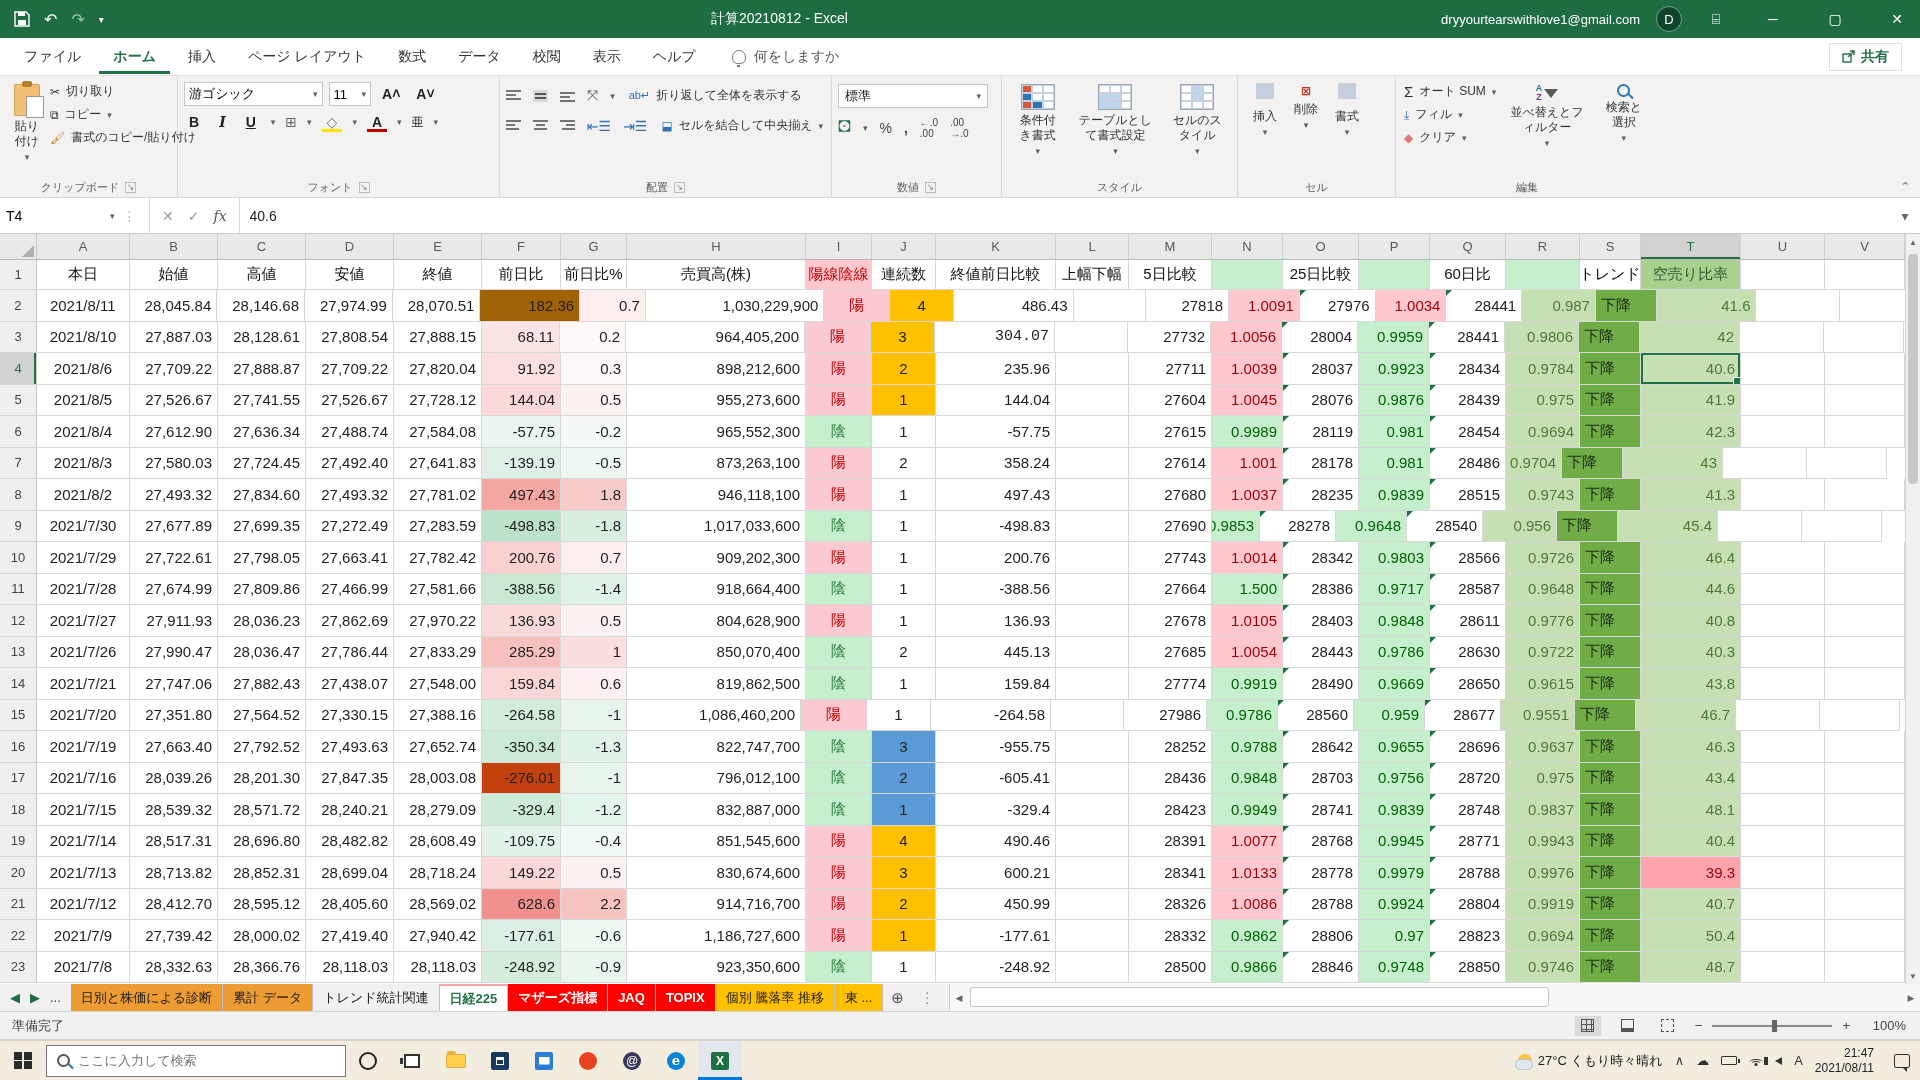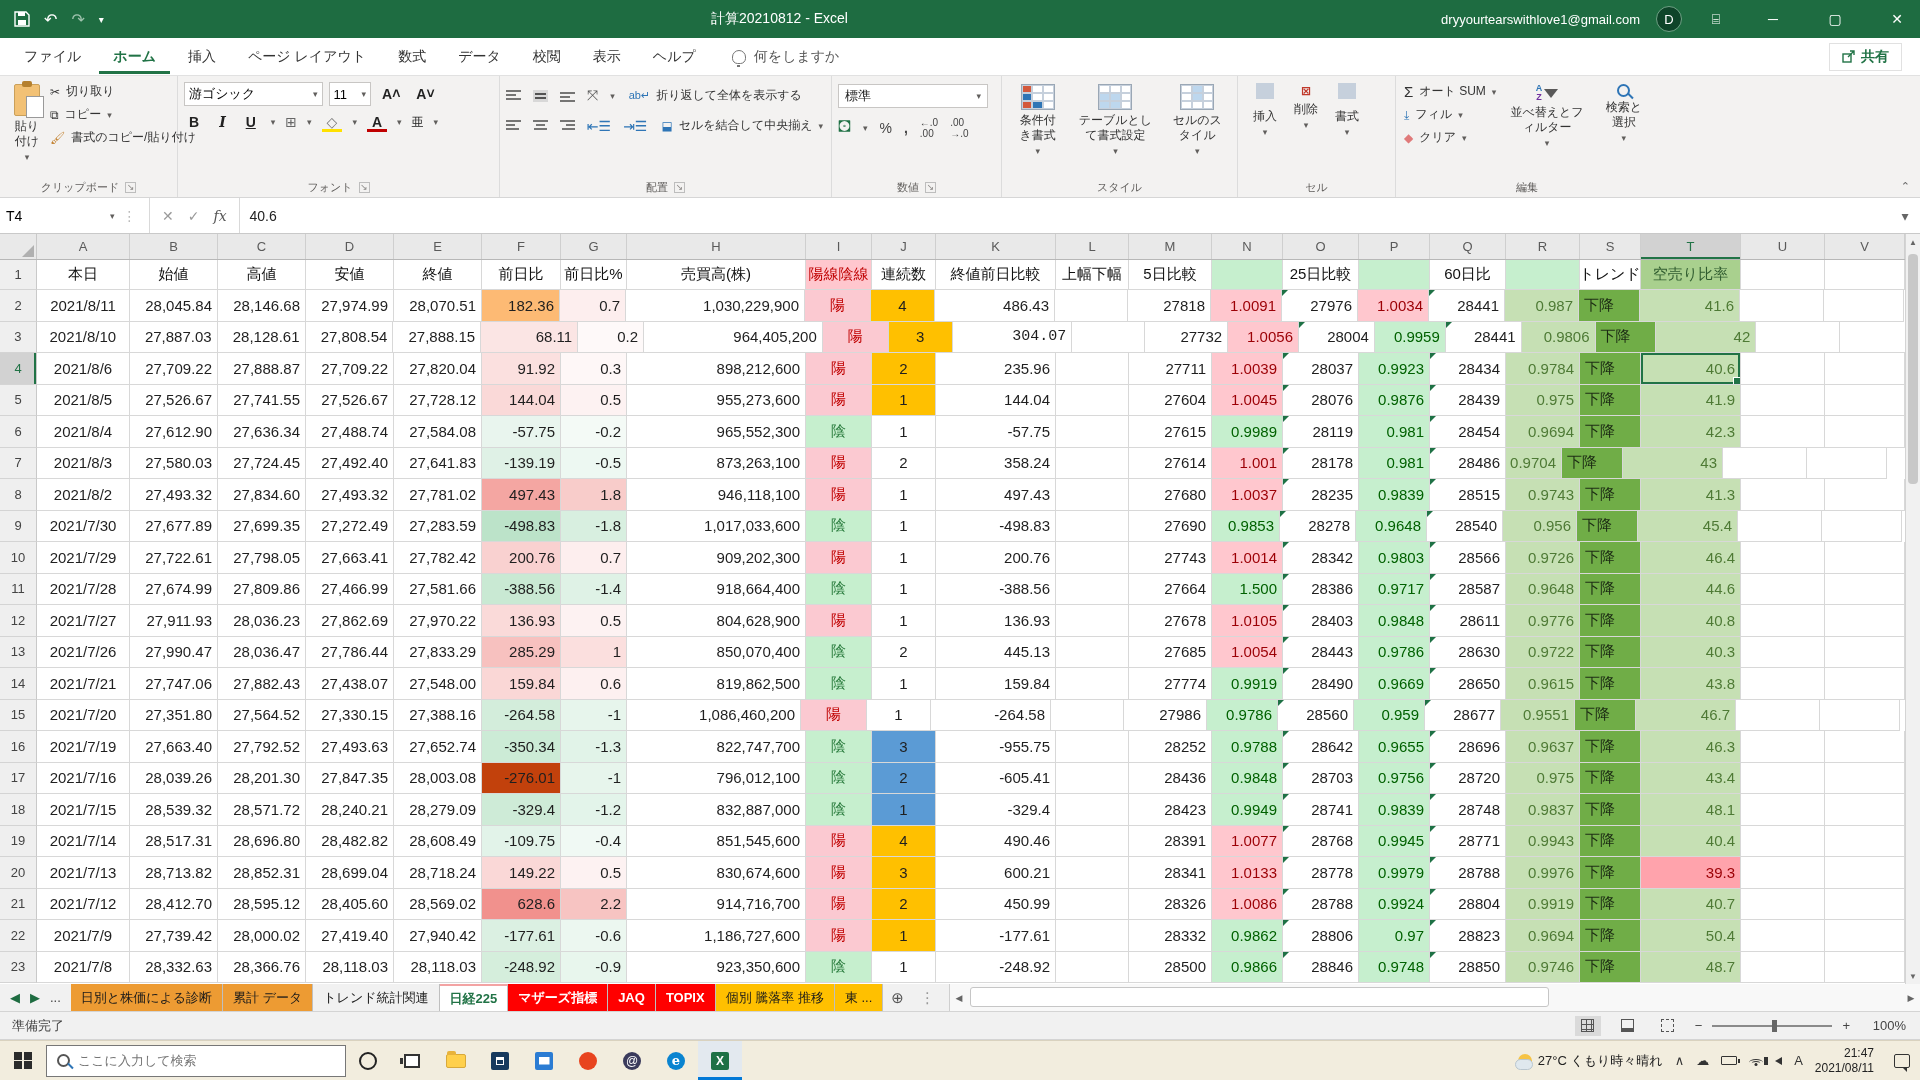--- a/index.html
+++ b/index.html
@@ -573,21 +573,21 @@
         <div class="cell a-c" style="width: 84px;"></div>
         <div class="cell a-c" style="width: 80px;"></div>
       </div>
       <div class="grow" style="height: 31.5px;">
         <div class="gut" style="width: 37px;">2</div>
         <div class="cell a-c" style="width: 93px;">2021/8/11</div>
         <div class="cell a-r" style="width: 88px;">28,045.84</div>
         <div class="cell a-r" style="width: 88px;">28,146.68</div>
         <div class="cell a-r" style="width: 88px;">27,974.99</div>
         <div class="cell a-r" style="width: 88px;">28,070.51</div>
-        <div class="cell a-r" style="width: 78px; background: #fdba74;">182.36</div>
+        <div class="cell a-r" style="width: 100px; background: #a16207;">182.36</div>
         <div class="cell a-r" style="width: 66px; background: rgb(253, 238, 238);">0.7</div>
         <div class="cell a-r" style="width: 179px;">1,030,229,900</div>
         <div class="cell a-c i-pos" style="width: 66px;">陽</div>
         <div class="cell a-c j-o" style="width: 64px;">4</div>
         <div class="cell a-r" style="width: 120px;">486.43</div>
         <div class="cell a-l" style="width: 73px;"></div>
         <div class="cell a-r" style="width: 83px;">27818</div>
         <div class="cell a-r n-p" style="width: 71px;">1.0091</div>
         <div class="cell a-r tri" style="width: 76px;">27976</div>
         <div class="cell a-r n-p" style="width: 71px;">1.0034</div>
@@ -598,21 +598,21 @@
         <div class="cell a-l" style="width: 84px;"></div>
         <div class="cell a-l" style="width: 80px;"></div>
       </div>
       <div class="grow" style="height: 31.5px;">
         <div class="gut" style="width: 37px;">3</div>
         <div class="cell a-c" style="width: 93px;">2021/8/10</div>
         <div class="cell a-r" style="width: 88px;">27,887.03</div>
         <div class="cell a-r" style="width: 88px;">28,128.61</div>
         <div class="cell a-r" style="width: 88px;">27,808.54</div>
         <div class="cell a-r" style="width: 88px;">27,888.15</div>
-        <div class="cell a-r" style="width: 97px; background: rgb(251, 229, 228); padding-left: 48px;">68.11</div>
+        <div class="cell a-r" style="width: 78px; background: rgb(251, 229, 228); padding-left: 48px;">68.11</div>
         <div class="cell a-r" style="width: 66px; background: rgb(254, 249, 249);">0.2</div>
         <div class="cell a-r" style="width: 179px;">964,405,200</div>
         <div class="cell a-c i-pos" style="width: 66px;">陽</div>
         <div class="cell a-c j-o" style="width: 64px;">3</div>
         <div class="cell a-r" style="width: 120px; font-family: Liberation Mono, monospace;">304.07</div>
         <div class="cell a-l" style="width: 73px;"></div>
         <div class="cell a-r" style="width: 83px;">27732</div>
         <div class="cell a-r n-p" style="width: 71px;">1.0056</div>
         <div class="cell a-r tri" style="width: 76px;">28004</div>
         <div class="cell a-r n-g" style="width: 71px;">0.9959</div>
@@ -756,21 +756,21 @@
         <div class="cell a-r" style="width: 88px;">27,272.49</div>
         <div class="cell a-r" style="width: 88px;">27,283.59</div>
         <div class="cell a-r" style="width: 79px; background: rgb(188, 227, 201);">-498.83</div>
         <div class="cell a-r" style="width: 66px; background: rgb(216, 239, 224);">-1.8</div>
         <div class="cell a-r" style="width: 179px;">1,017,033,600</div>
         <div class="cell a-c i-neg" style="width: 66px;">陰</div>
         <div class="cell a-c" style="width: 64px;">1</div>
         <div class="cell a-r" style="width: 120px;">-498.83</div>
         <div class="cell a-l" style="width: 73px;"></div>
         <div class="cell a-r" style="width: 83px;">27690</div>
-        <div class="cell a-r n-g" style="width: 68px;">0.9853</div>
+        <div class="cell a-r n-g" style="width: 48px;">0.9853</div>
         <div class="cell a-r tri" style="width: 76px;">28278</div>
         <div class="cell a-r n-g" style="width: 71px;">0.9648</div>
         <div class="cell a-r tri" style="width: 76px;">28540</div>
         <div class="cell a-r r-grn" style="width: 74px;">0.956</div>
         <div class="cell a-l s-dk" style="width: 61px;">下降</div>
         <div class="cell a-r t-grn" style="width: 100px;">45.4</div>
         <div class="cell a-l" style="width: 84px;"></div>
         <div class="cell a-l" style="width: 80px;"></div>
       </div>
       <div class="grow" style="height: 31.5px;">

